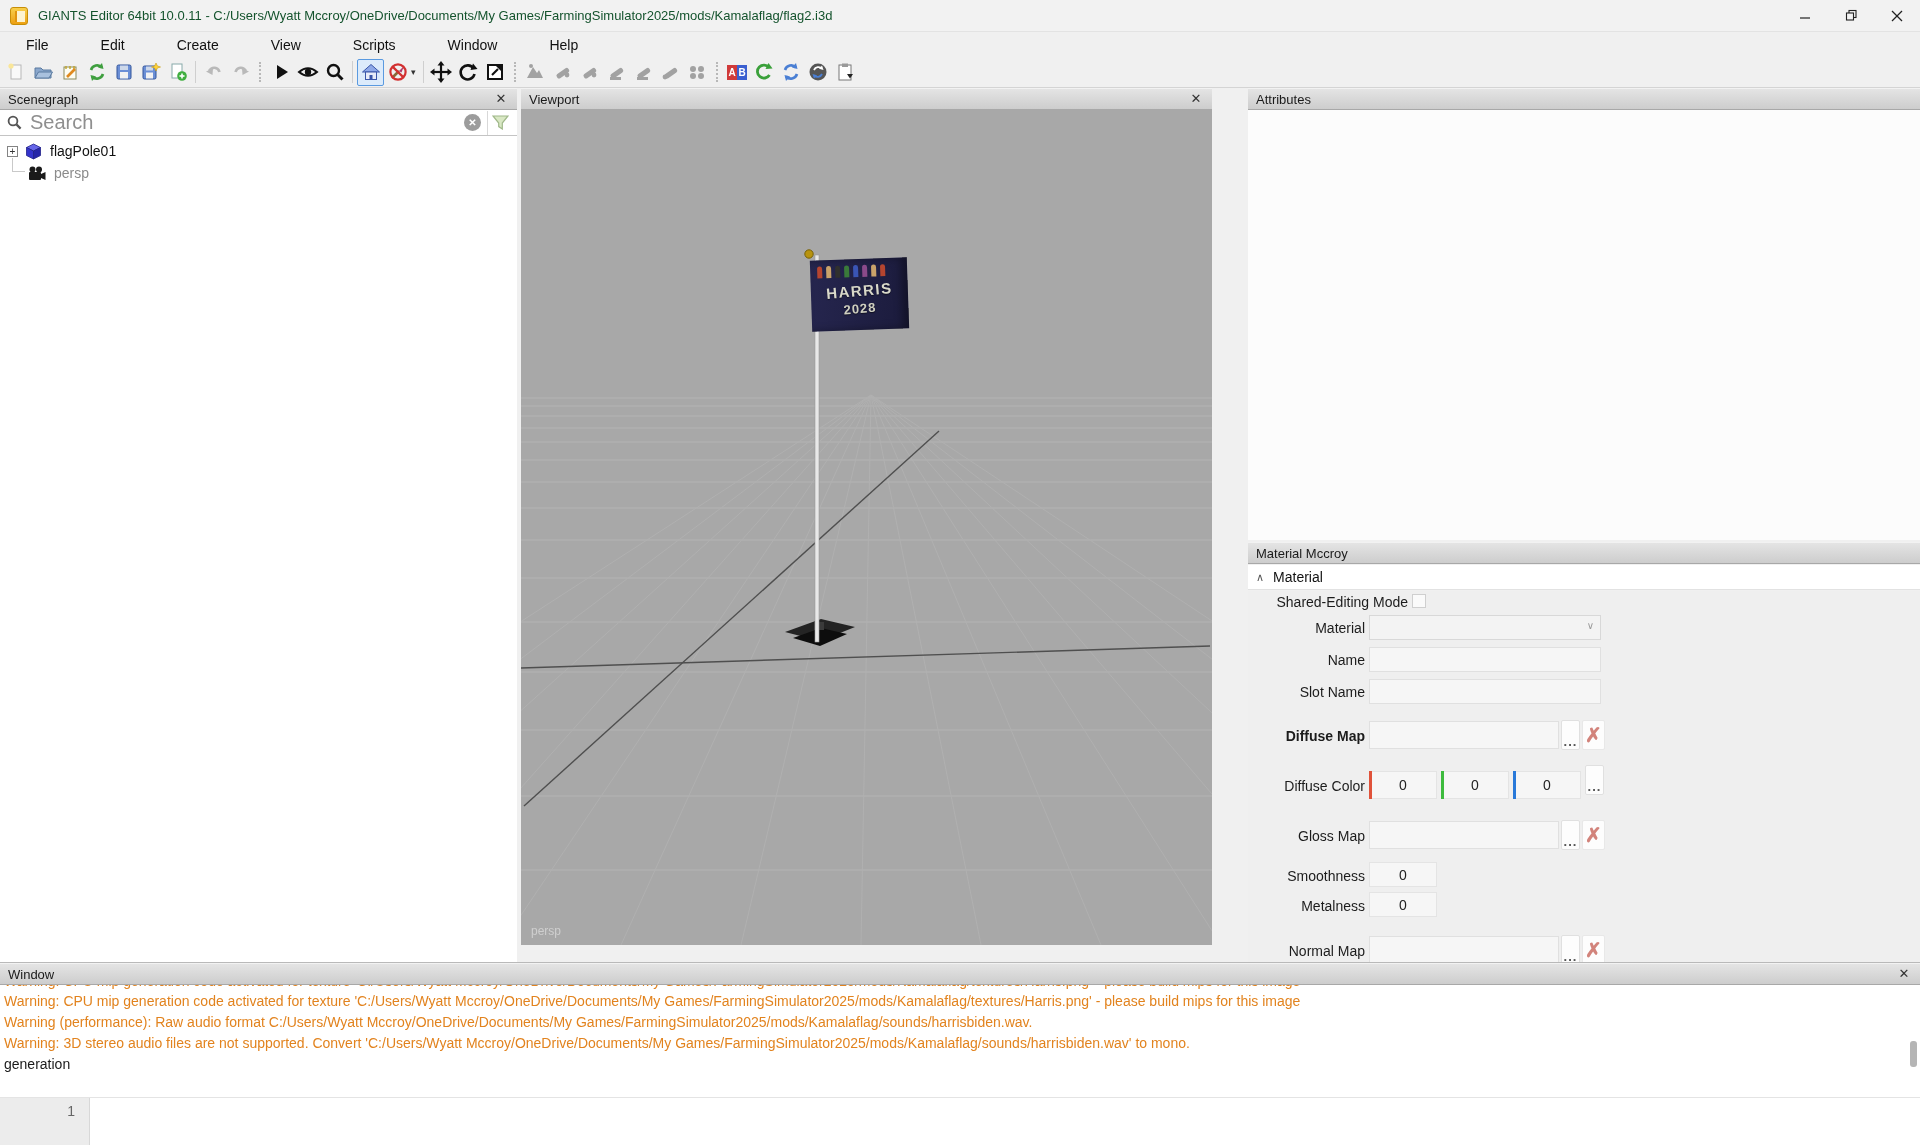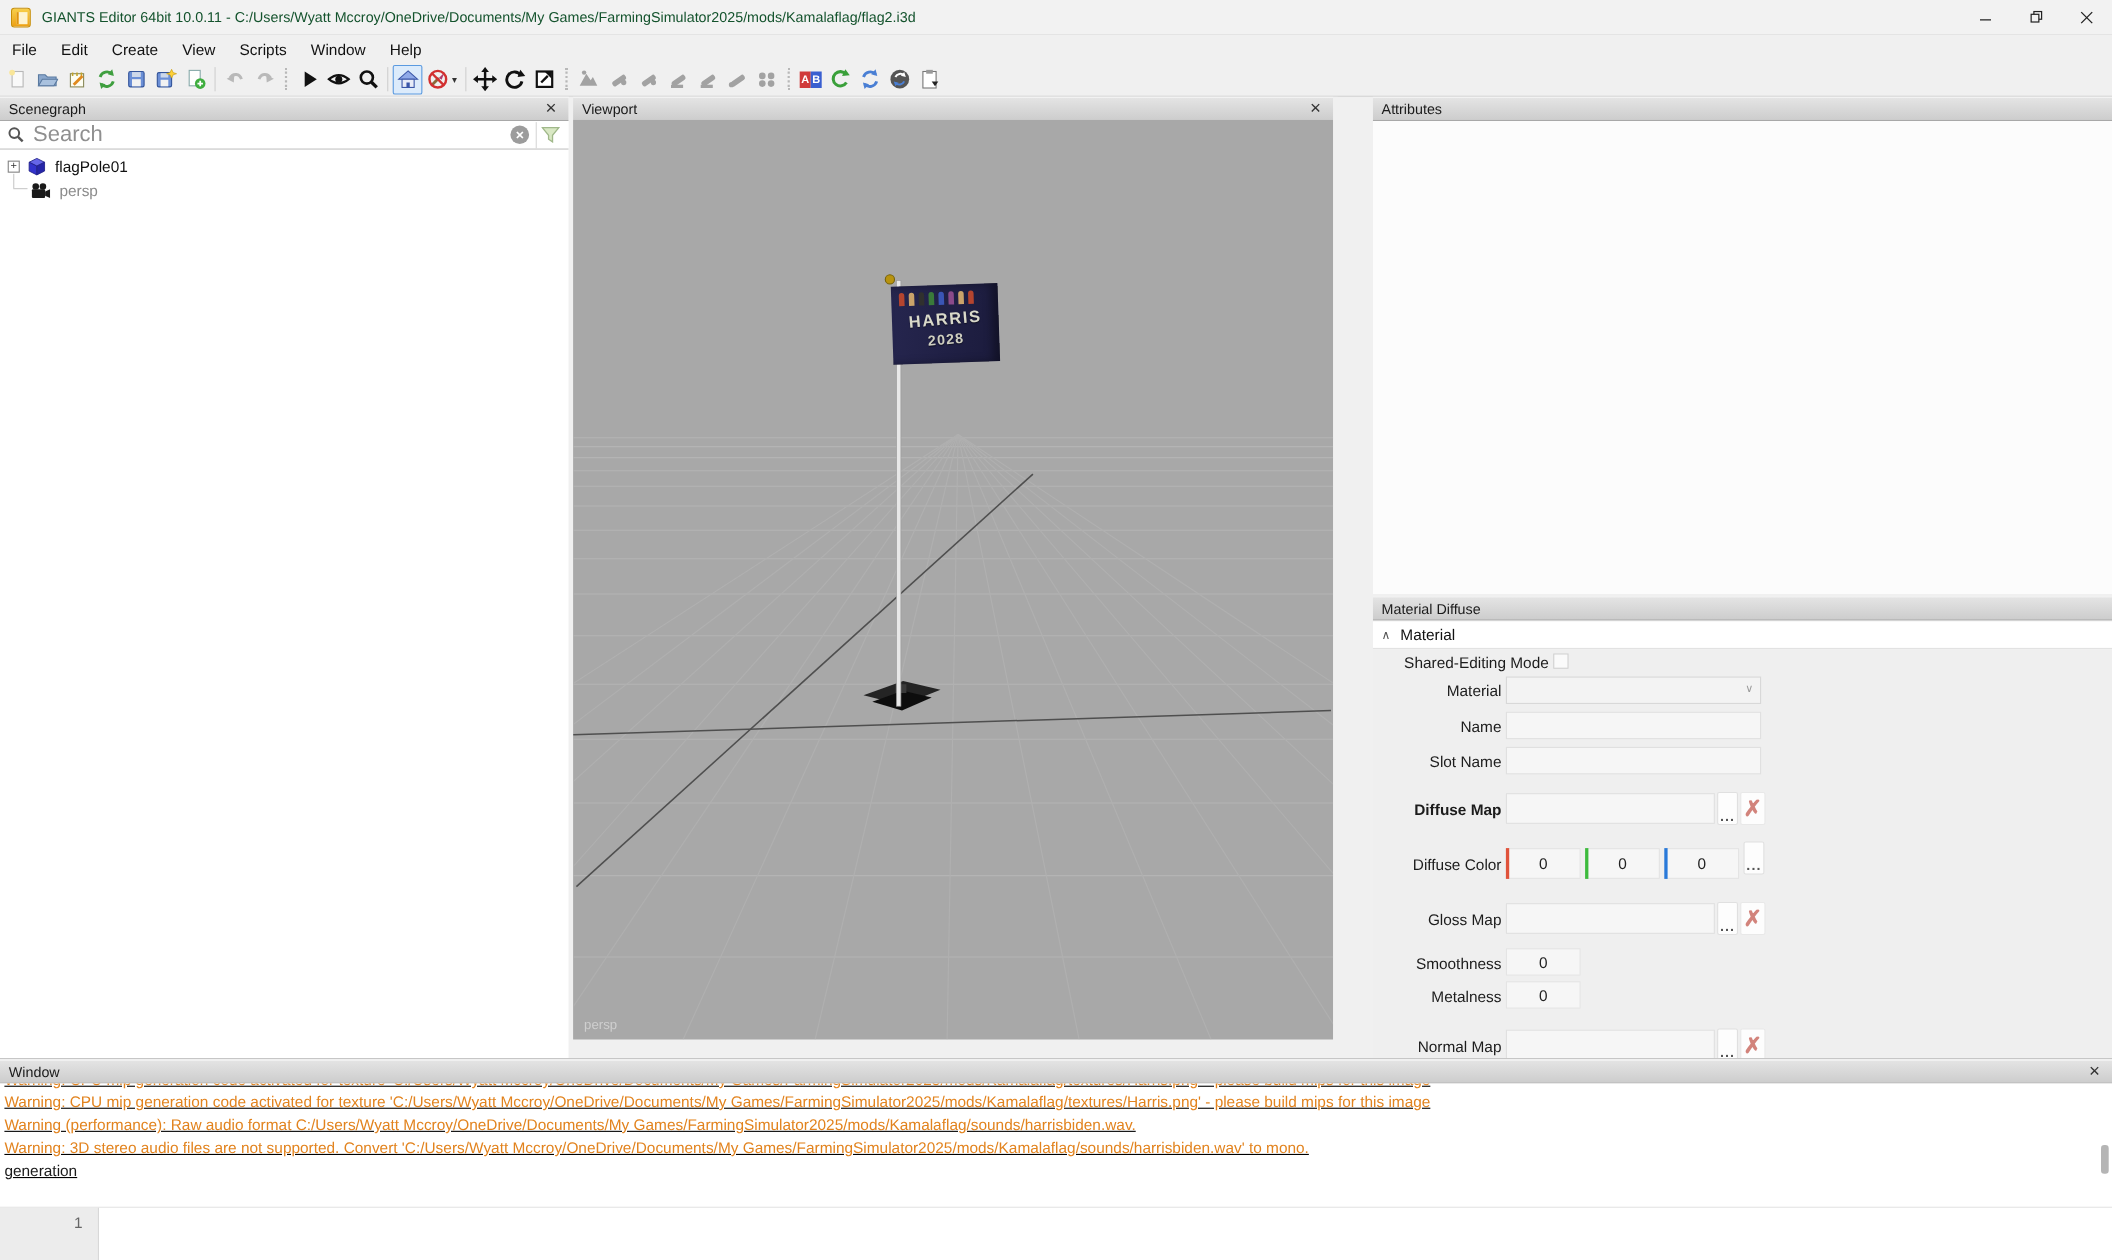--- a/index.html
+++ b/index.html
@@ -9,21 +9,21 @@
   .titlebar { position:absolute; left:0; top:0; width:1920px; height:32px; background:#f2f2f2; display:flex; align-items:center; border-bottom:1px solid #e3e3e3; }
   .app-icon { width:18px; height:18px; margin:0 10px 0 10px; background:linear-gradient(#f8cf4a,#eda012); border:1px solid #c78e06; border-radius:3px; position:relative; }
   .app-icon::after { content:""; position:absolute; left:4px; top:3px; width:8px; height:11px; background:#fdf3d0; border-left:2px solid #e0940e; }
   .title-text { font-size:13px; color:#14532d; }
   .win-controls { margin-left:auto; display:flex; height:32px; }
   .win-btn { width:46px; height:32px; display:flex; align-items:center; justify-content:center; }
   .win-btn svg { display:block; }
 
   
   .menubar { position:absolute; left:0; top:32px; width:1920px; height:25px; background:#f0f0f0; display:flex; align-items:center; }
-  .menu-item { padding:3px 11px; font-size:14px; color:#111; }
+  .menu-item { padding:3px 26px; font-size:14px; color:#111; }
 
   
   .toolbar { position:absolute; left:0; top:57px; width:1920px; height:31px; background:#f0f0f0; border-bottom:1px solid #d4d4d4; display:flex; align-items:center; padding-left:2px; }
   .tbtn { width:27px; height:27px; display:flex; align-items:center; justify-content:center; border-radius:2px; }
   .tbtn.active { background:#dcebfb; border:1px solid #5a9ae0; }
   .tsep { width:1px; height:22px; background:#cfcfcf; margin:0 4px; }
   .tgrip { width:3px; height:20px; border-left:2px dotted #b8b8b8; margin:0 5px; }
   .tcaret { font-size:9px; color:#333; margin:0 3px 0 0; }
   .ab-cube { width:20px; height:15px; display:flex; font-weight:bold; font-size:10px; color:#fff; }
   .ab-cube i { font-style:normal; flex:1; display:flex; align-items:center; justify-content:center; }
@@ -74,21 +74,21 @@
   .drop .dchev { position:absolute; right:6px; top:4px; font-size:10px; color:#9a9a9a; }
   .cfield { position:absolute; width:68px; height:28px; background:#f6f6f6; border:1px solid #e4e4e4; display:flex; align-items:center; justify-content:center; font-size:14px; color:#222; }
   .cbar { position:absolute; left:-1px; top:-1px; width:3px; height:28px; }
   .dots-btn { position:absolute; width:19px; height:30px; background:#fdfdfd; border:1px solid #e0e0e0; border-radius:2px; display:flex; align-items:flex-end; justify-content:center; font-size:13px; font-weight:bold; color:#555; letter-spacing:1px; line-height:14px; }
   .xmap-btn { position:absolute; width:23px; height:30px; background:#fdfdfd; border:1px solid #e8e8e8; border-radius:2px; display:flex; align-items:center; justify-content:center; font-size:20px; font-weight:bold; color:#d2837b; }
   .checkbox { position:absolute; width:14px; height:14px; background:#fafafa; border:1px solid #cfcfcf; }
   .vscroll-thumb { position:absolute; left:694px; width:7px; border-radius:3px; background:#7b7b7b; }
 
   
   .console { position:absolute; left:0; top:962px; width:1920px; height:183px; background:#fff; border-top:1px solid #b9b9b9; }
-  .clog { position:absolute; left:0; top:22px; width:1920px; height:112px; overflow:hidden; background:#fff;text-decoration:underline; }
+  .clog { position:absolute; left:0; top:22px; width:1920px; height:112px; overflow:hidden; background:#fff; }
   .cline { padding-left:4px; font-size:14px; line-height:21px; white-space:nowrap; }
   .cline.warn { color:#e2831e; }
   .cline.info { color:#1a1a1a; }
   .cline-clip { height:6px; overflow:hidden; }
   .cline-clip .cline { margin-top:-14px; }
   .cscroll-thumb { position:absolute; right:3px; top:78px; width:7px; height:26px; border-radius:3px; background:#b5b5b5; }
   .script-area { position:absolute; left:0; top:134px; width:1920px; height:49px; background:#fff; border-top:1px solid #e4e4e4; }
   .gutter { position:absolute; left:0; top:0; width:90px; height:49px; background:#ececec; border-right:1px solid #d8d8d8; text-align:right; padding:5px 14px 0 0; font-size:14px; color:#666; }
 </style>
 </head>
@@ -456,21 +456,21 @@
 <div class="vsplit" style="left:1212px;"></div>
 
 <div class="rightcol">
   <div class="phead">
     <span>Attributes</span>
     <span class="x">✕</span>
   </div>
   <div class="attr-body"></div>
 
   <div class="mat-head phead">
-    <span>Material Diffuse</span>
+    <span>Material Mccroy</span>
     <span class="x">✕</span>
   </div>
   <div class="mat-section">
     <span class="chev">∧</span>
     <span>Material</span>
   </div>
 
   <div class="mat-body">
 
     <div class="mlabel" style="top:3px; width:160px;">Shared-Editing Mode</div>

